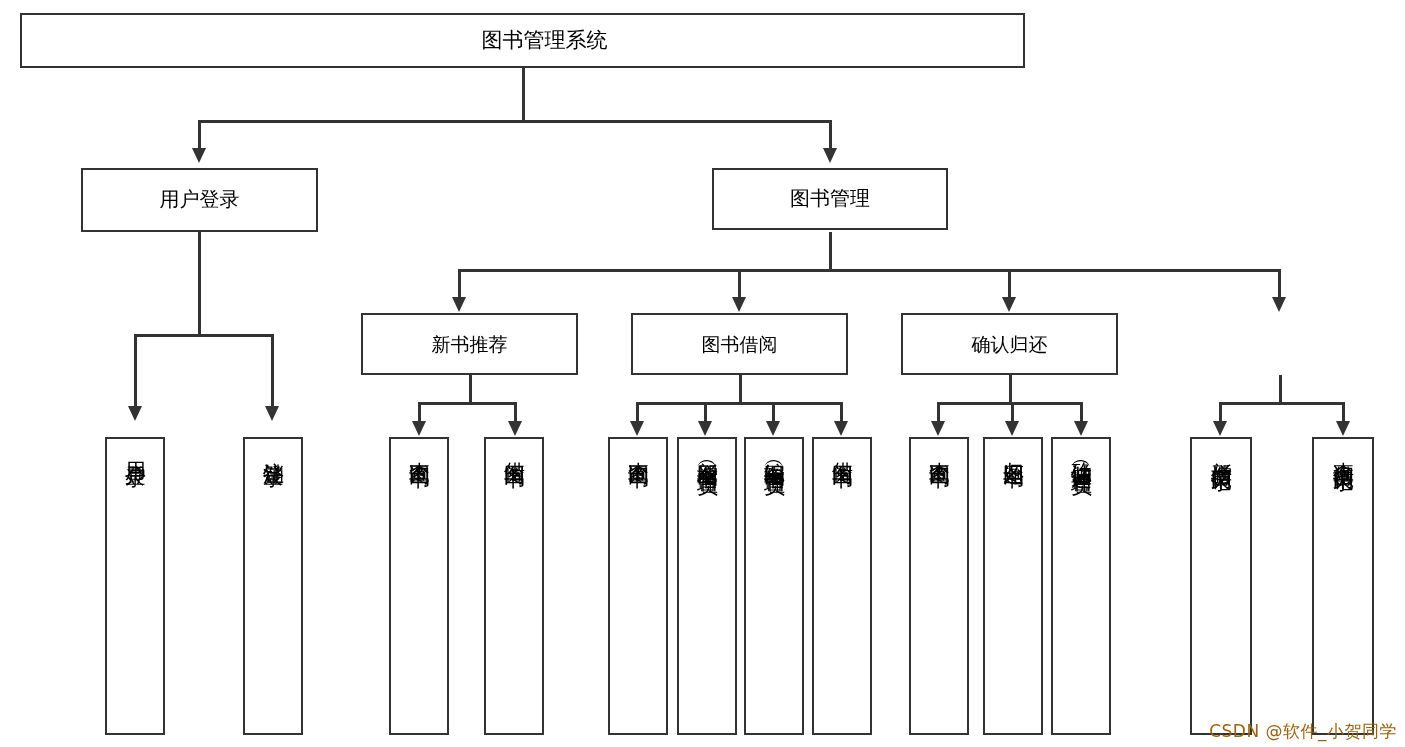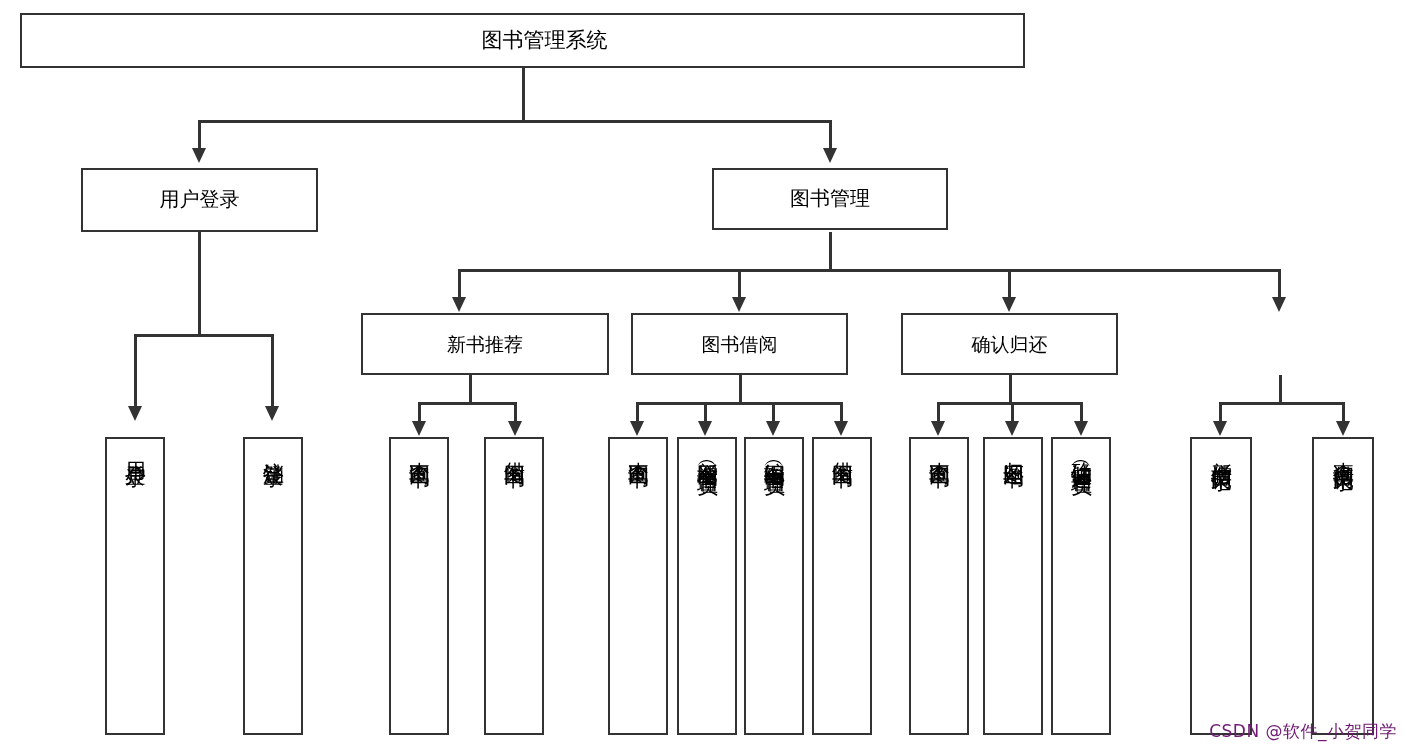--- a/index.html
+++ b/index.html
@@ -61,21 +61,21 @@
     border-left:7px solid transparent;
     border-right:7px solid transparent;
     border-top:15px solid #333333;
   }
   
   #watermark{
     position:absolute;
     right:8px;
     bottom:4px;
     font-size:17px;
-    color:#701a75;
+    color:#a16207;
     letter-spacing:0.5px;
     white-space:nowrap;
     pointer-events:none;
   }
 </style>
 </head>
 <body>
 
 <div id="canvas">
 
@@ -142,21 +142,21 @@
     <span class="lbl">图书管理系统</span>
   </div>
 
   <div class="node lvl2" style="left:81px;top:168px;width:237px;height:64px;">
     <span class="lbl">用户登录</span>
   </div>
   <div class="node lvl2" style="left:712px;top:168px;width:236px;height:62px;">
     <span class="lbl">图书管理</span>
   </div>
 
-  <div class="node lvl3" style="left:361px;top:313px;width:248px;height:62px;">
+  <div class="node lvl3" style="left:361px;top:313px;width:217px;height:62px;">
     <span class="lbl">新书推荐</span>
   </div>
   <div class="node lvl3" style="left:631px;top:313px;width:217px;height:62px;">
     <span class="lbl">图书借阅</span>
   </div>
   <div class="node lvl3" style="left:901px;top:313px;width:217px;height:62px;">
     <span class="lbl">确认归还</span>
   </div>
 
   <div class="node leaf" style="left:105px;top:437px;width:60px;height:298px;">

